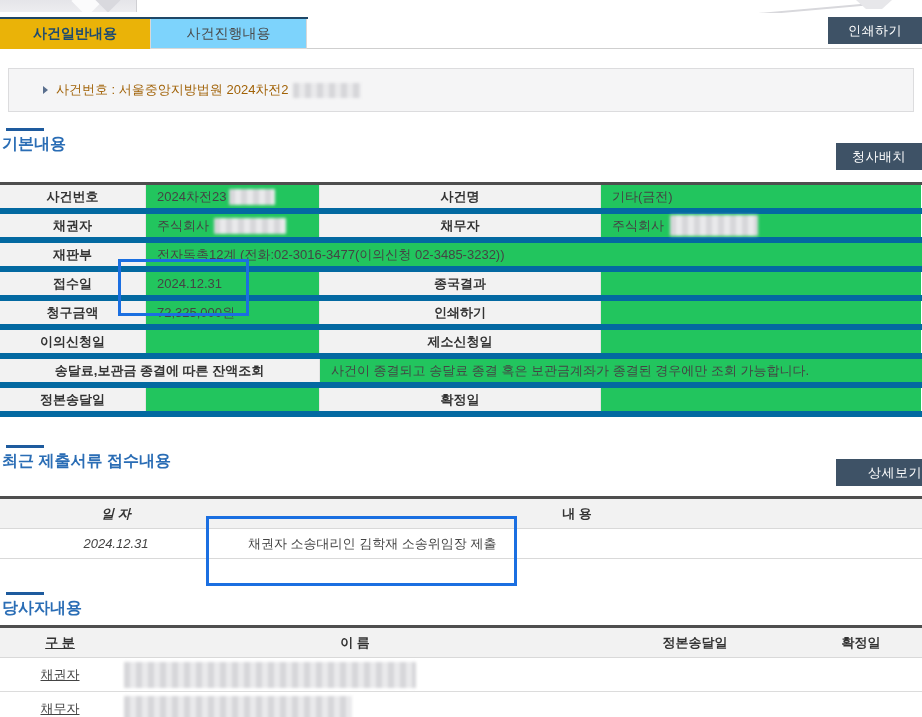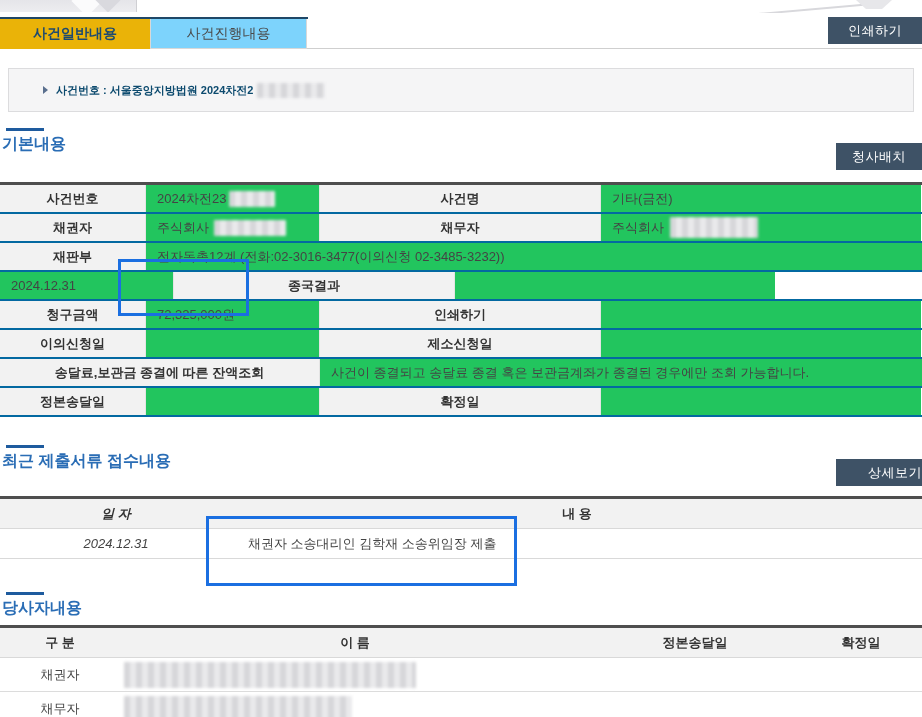--- a/index.html
+++ b/index.html
@@ -37,46 +37,46 @@
     font-family:inherit; cursor:pointer; letter-spacing:.5px; }
   #print-btn    { left:828px; top:17px;  width:94px; height:27px; }
   #chungsa-btn  { left:836px; top:143px; width:86px; height:27px; }
   #sangse-btn   { left:836px; top:459px; width:86px; height:27px;padding-left:32px; }
 
   
   .case-bar { position:absolute; left:8px; top:68px; width:906px; height:44px;
     background:#f5f5f6; border:1px solid #dcdcde; display:flex; align-items:center; padding-left:34px; }
   .case-bar .arrow { width:0; height:0; border-left:5px solid #5a6f8e;
     border-top:4px solid transparent; border-bottom:4px solid transparent; margin-right:8px; }
-  .case-bar .txt { color:#0c4a6e; font-weight:700; font-size:11px; }
+  .case-bar .txt { color:#a16207; font-weight:400; font-size:13px; }
 
   
   .dash { position:absolute; left:6px; width:38px; height:3px; background:#1e5b9e; }
   .sec-title { position:absolute; left:2px; font-size:16px; font-weight:700; color:#2a6db5; }
   #dash1 { top:128px; } #title1 { top:134px; }
   #dash2 { top:445px; } #title2 { top:451px; }
   #dash3 { top:592px; } #title3 { top:598px; }
 
   
   .tbl { position:absolute; left:0; width:922px; border-top:3px solid #4e4e4e; }
   #table1 { top:182px; } #table2 { top:496px; } #table3 { top:625px; }
-  .row { display:flex; height:29px; border-bottom:2px solid #0369a1; }
+  .row { display:flex; height:29px; border-bottom:6px solid #0369a1; }
   .cell { display:flex; align-items:center; font-size:13px; }
   .lbl { background:#f2f2f2; justify-content:center; font-weight:700; color:#333;
     border-right:1px solid #e4e4e4; text-align:center; }
   .lbl2 { border-left:1px solid #e4e4e4; margin-left:-1px; }
   .val { color:#444; padding-left:11px; background:#22c55e;align-items:center; }
   .w146{width:146px;} .w174{width:174px;} .w282{width:282px;} .w320{width:320px;}
   .w776{width:776px;} .w602{width:602px;}
   .hrow { display:flex; height:30px; background:#f2f2f2; border-bottom:1px solid #d9d9d9; }
   .hcell { display:flex; align-items:center; justify-content:center; font-weight:700; color:#333; }
   .drow { display:flex; height:30px; border-bottom:1px solid #d9d9d9; background:#fff; }
   .prow { display:flex; height:34px; border-bottom:1px solid #dcdcdc; background:#fff; }
   .c232{width:232px;font-style:italic;} .c690{width:690px;}
-  .c120{width:120px;} .c470{width:470px;} .c210{width:210px;} .c122{width:122px;}
+  .c120{width:120px;text-decoration:underline;} .c470{width:470px;} .c210{width:210px;} .c122{width:122px;}
   .center { justify-content:center; }
   .padl16 { padding-left:16px; }
 
   
   .blur { display:inline-block; vertical-align:middle; border-radius:1px;
     background:
       repeating-linear-gradient(90deg,#d6d6d9 0 6px,#eaeaec 6px 12px),
       repeating-linear-gradient(0deg,rgba(200,200,205,.55) 0 6px,rgba(240,240,242,.55) 6px 12px);
     filter:blur(1.4px); }
 
@@ -137,20 +137,21 @@
     <div class="cell val w320">
       <span>주식회사</span>
       <span class="blur" style="width:88px;height:21px;margin-left:6px;"></span>
     </div>
   </div>
   <div class="row">
     <div class="cell lbl w146">재판부</div>
     <div class="cell val w776">전자독촉12계 (전화:02-3016-3477(이의신청 02-3485-3232))</div>
   </div>
   <div class="row">
+    <div class="cell lbl w146">접수일</div>
     <div class="cell val w174">2024.12.31</div>
     <div class="cell lbl lbl2 w282">종국결과</div>
     <div class="cell val w320"></div>
   </div>
   <div class="row">
     <div class="cell lbl w146">청구금액</div>
     <div class="cell val w174">72,325,000원</div>
     <div class="cell lbl lbl2 w282">인쇄하기</div>
     <div class="cell val w320"></div>
   </div>

